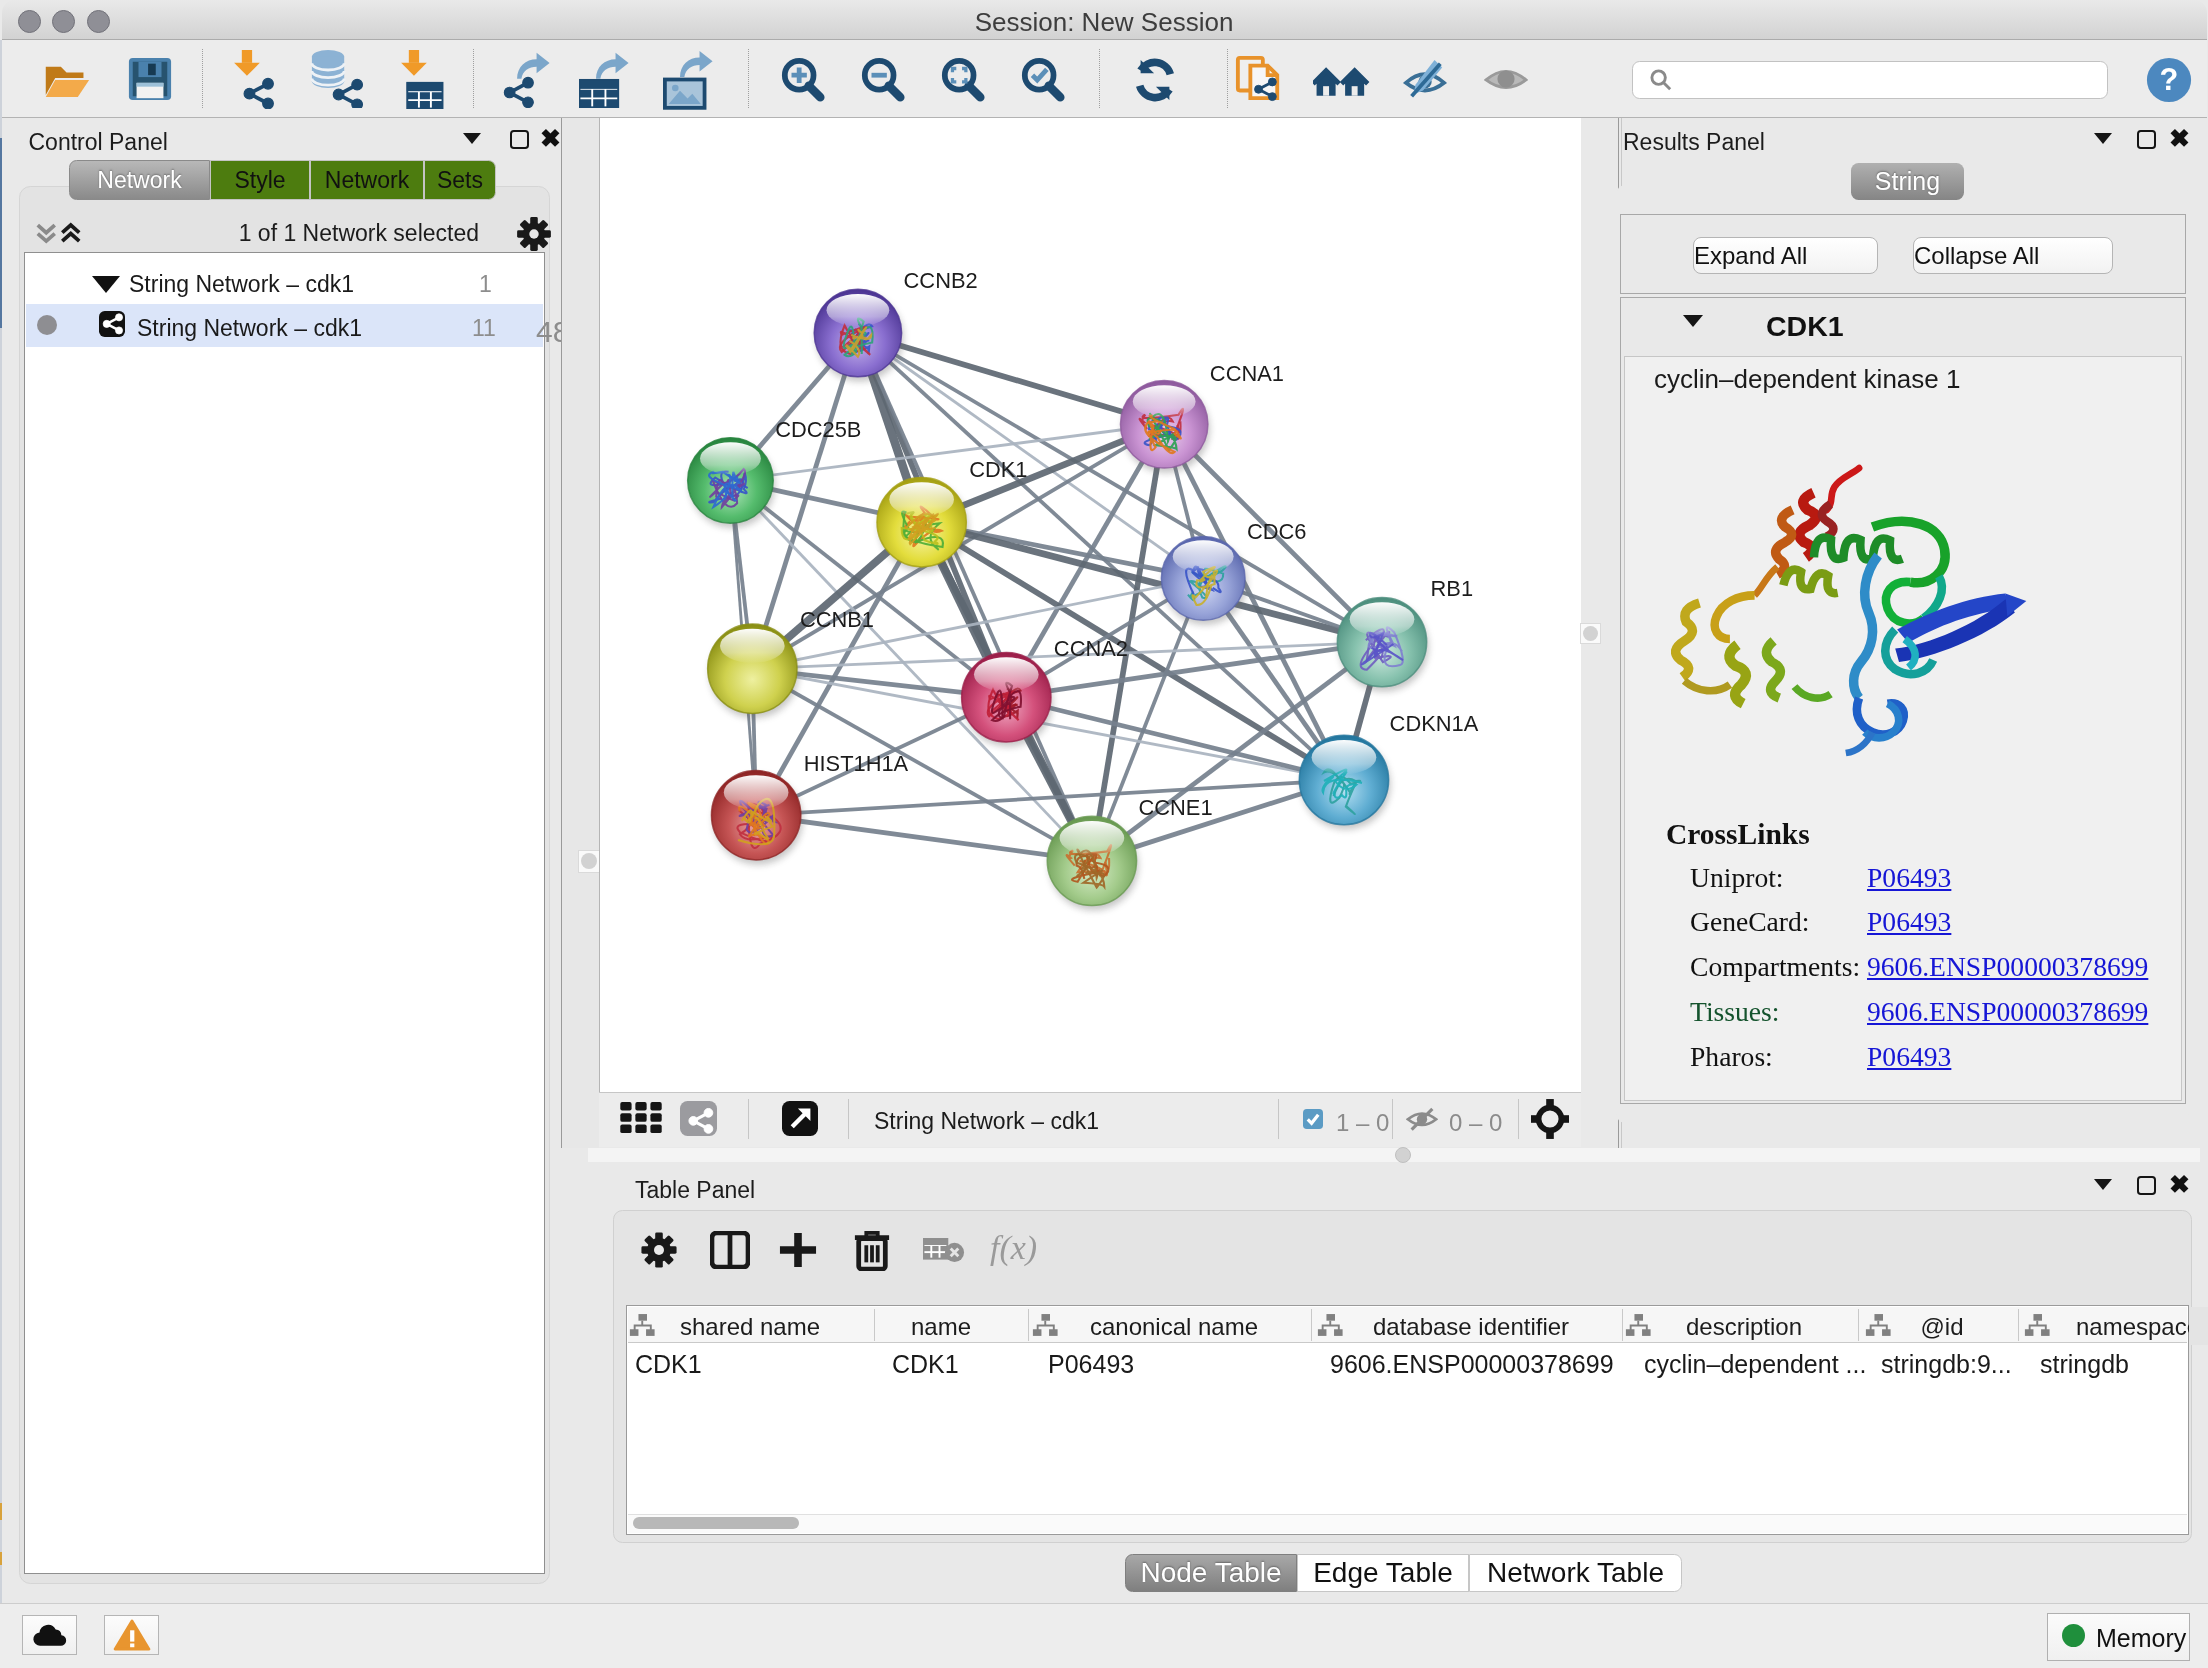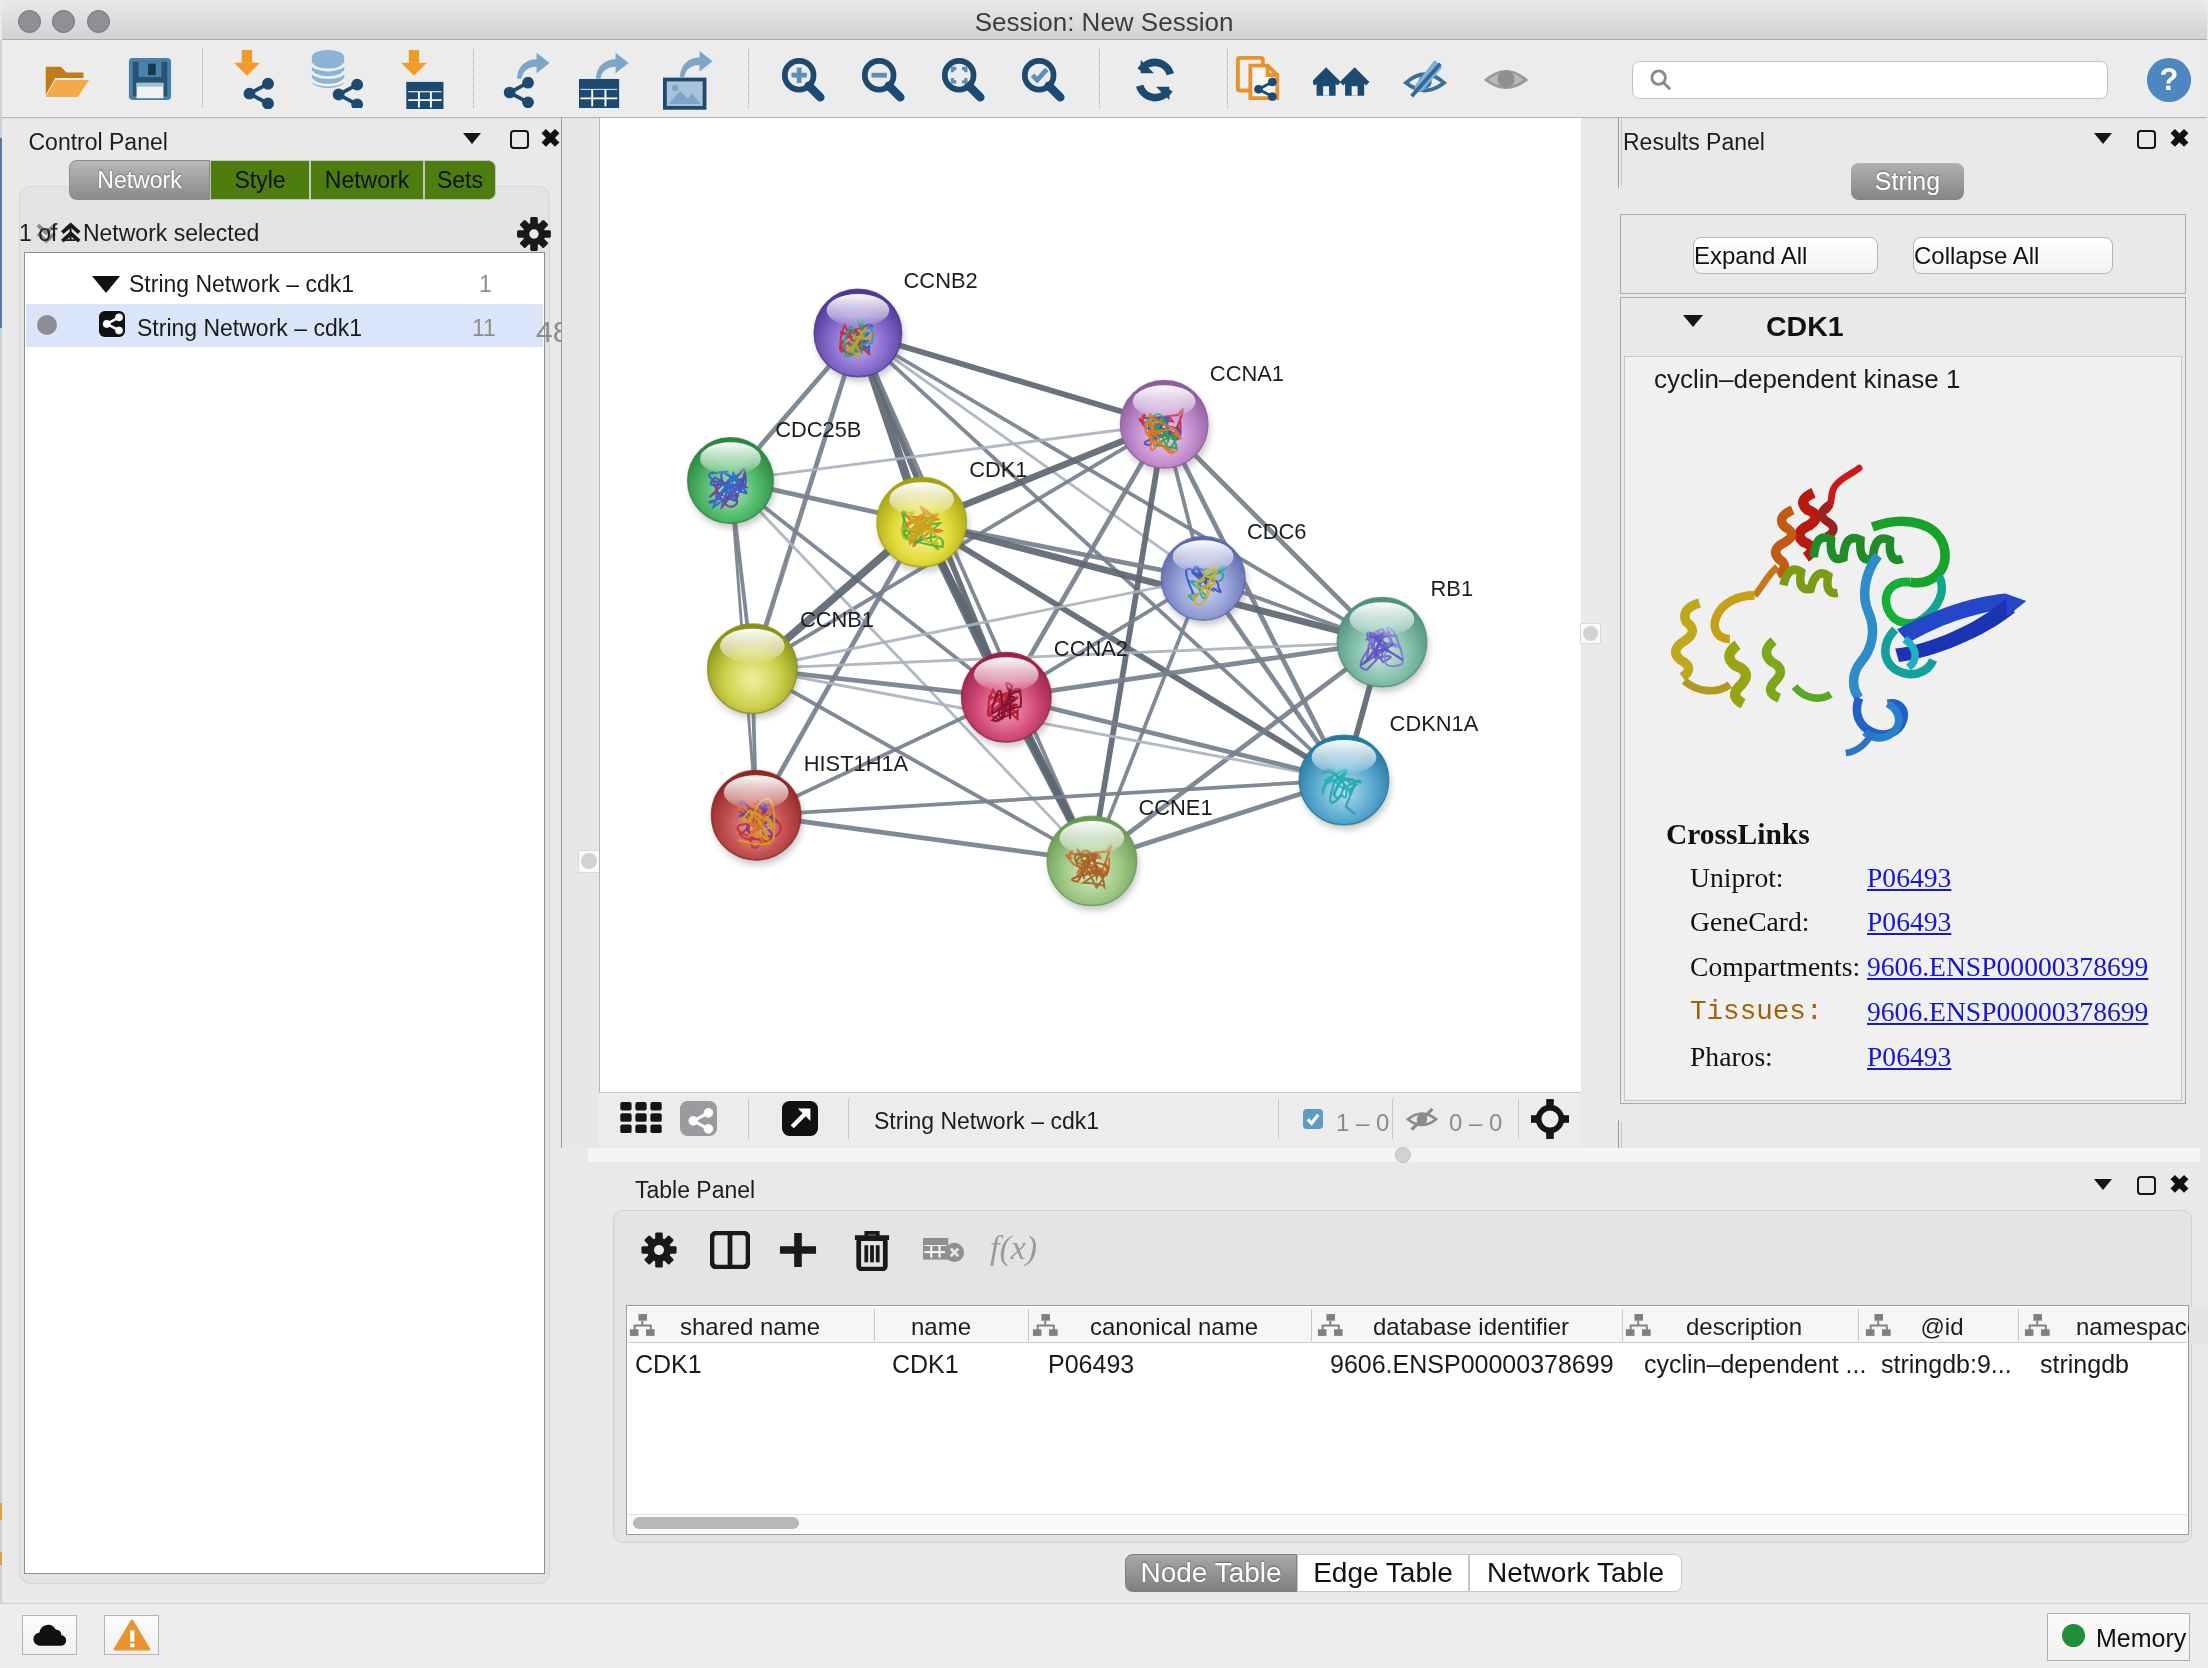--- a/index.html
+++ b/index.html
@@ -193,21 +193,21 @@
 <div class="abs xx" style="left:540px;top:129px">✖</div>
 <div class="abs" style="left:19px;top:186px;width:531px;height:1398px;background:#e3e3e3;border-radius:11.4px;border:1px solid #d5d5d5"></div>
 <div class="abs tab tabsel" style="left:69px;width:141px;border-radius:7.6px 0 0 7.6px">Network</div>
 <div class="abs tab" style="left:210px;width:100px">Style</div>
 <div class="abs tab" style="left:310px;width:114px">Network</div>
 <div class="abs tab" style="left:424px;width:72px;border-radius:0 7.6px 7.6px 0">Sets</div>
 <div class="abs" style="left:34px;top:221px"><svg width="49" height="27" viewBox="0 0 52 28" style="">
       <path d="M4 4 L13 12 L22 4 M4 13 L13 21 L22 13" stroke="#8a8a8a" stroke-width="4" fill="none"></path>
       <path d="M30 12 L39 4 L48 12 M30 21 L39 13 L48 21" stroke="#1a1a1a" stroke-width="4" fill="none"></path>
     </svg></div>
-<div class="abs" style="left:19px;top:220px;width:460px;text-align:left;font-size:23px;color:#1c1c1c">1 of 1 Network selected</div>
+<div class="abs" style="left:19px;top:220px;width:460px;text-align:right;font-size:23px;color:#1c1c1c">1 of 1 Network selected</div>
 <div class="abs" style="left:517px;top:217px"><svg width="34" height="34" viewBox="0 0 36 36" style="">
       <rect x="-4" y="-17.880000000000003" width="8" height="9" rx="1.5" transform="translate(18.0,18.0) rotate(0)" fill="#191919"></rect>
       <rect x="-4" y="-17.880000000000003" width="8" height="9" rx="1.5" transform="translate(18.0,18.0) rotate(45)" fill="#191919"></rect>
       <rect x="-4" y="-17.880000000000003" width="8" height="9" rx="1.5" transform="translate(18.0,18.0) rotate(90)" fill="#191919"></rect>
       <rect x="-4" y="-17.880000000000003" width="8" height="9" rx="1.5" transform="translate(18.0,18.0) rotate(135)" fill="#191919"></rect>
       <rect x="-4" y="-17.880000000000003" width="8" height="9" rx="1.5" transform="translate(18.0,18.0) rotate(180)" fill="#191919"></rect>
       <rect x="-4" y="-17.880000000000003" width="8" height="9" rx="1.5" transform="translate(18.0,18.0) rotate(225)" fill="#191919"></rect>
       <rect x="-4" y="-17.880000000000003" width="8" height="9" rx="1.5" transform="translate(18.0,18.0) rotate(270)" fill="#191919"></rect>
       <rect x="-4" y="-17.880000000000003" width="8" height="9" rx="1.5" transform="translate(18.0,18.0) rotate(315)" fill="#191919"></rect>
       <circle cx="18.0" cy="18.0" r="11.88" fill="#191919"></circle>
@@ -577,21 +577,21 @@
 <path d="M228 274 C240 280 244 294 234 304 C226 312 212 312 204 304" stroke="#2880cc" stroke-width="8" fill="none"></path>
 <path d="M212 304 C206 316 196 324 184 326" stroke="#2c74c8" stroke-width="7" fill="none"></path>
 </svg>
 <div class="abs" style="left:1666px;top:818px;font-family:'Liberation Serif',serif;font-size:29.5px;font-weight:bold;color:#111">CrossLinks</div>
 <div class="abs" style="left:1690px;top:862px;font-family:'Liberation Serif',serif;font-size:27.6px;color:#111">Uniprot:</div>
 <div class="abs" style="left:1867px;top:862px;font-family:'Liberation Serif',serif;font-size:27.6px;color:#1616d6;text-decoration:underline">P06493</div>
 <div class="abs" style="left:1690px;top:906px;font-family:'Liberation Serif',serif;font-size:27.6px;color:#111">GeneCard:</div>
 <div class="abs" style="left:1867px;top:906px;font-family:'Liberation Serif',serif;font-size:27.6px;color:#1616d6;text-decoration:underline">P06493</div>
 <div class="abs" style="left:1690px;top:951px;font-family:'Liberation Serif',serif;font-size:27.6px;color:#111">Compartments:</div>
 <div class="abs" style="left:1867px;top:951px;font-family:'Liberation Serif',serif;font-size:27.6px;color:#1616d6;text-decoration:underline">9606.ENSP00000378699</div>
-<div class="abs" style="left:1690px;top:996px;font-family:Liberation Mono, monospace;font-size:27.6px;color:#a16207">Tissues:</div>
+<div class="abs" style="left:1690px;top:996px;font-family:Liberation Serif, serif;font-size:27.6px;color:#14532d">Tissues:</div>
 <div class="abs" style="left:1867px;top:996px;font-family:'Liberation Serif',serif;font-size:27.6px;color:#1616d6;text-decoration:underline">9606.ENSP00000378699</div>
 <div class="abs" style="left:1690px;top:1041px;font-family:'Liberation Serif',serif;font-size:27.6px;color:#111">Pharos:</div>
 <div class="abs" style="left:1867px;top:1041px;font-family:'Liberation Serif',serif;font-size:27.6px;color:#1616d6;text-decoration:underline">P06493</div>
 <div class="abs ptitle" style="left:635px;top:1177px">Table Panel</div>
 <div class="abs tri" style="left:2094px;top:1179px"></div>
 <div class="abs sq" style="left:2137px;top:1176px"></div>
 <div class="abs xx" style="left:2169px;top:1175px">✖</div>
 <div class="abs" style="left:613px;top:1210px;width:1579px;height:333px;background:#e4e4e4;border-radius:9.5px;border:1px solid #d0d0d0"></div>
 <div class="abs" style="left:641px;top:1232px"><svg width="36" height="36" viewBox="0 0 38 38" style="">
       <rect x="-4" y="-18.54" width="8" height="9" rx="1.5" transform="translate(19.0,19.0) rotate(0)" fill="#191919"></rect>

